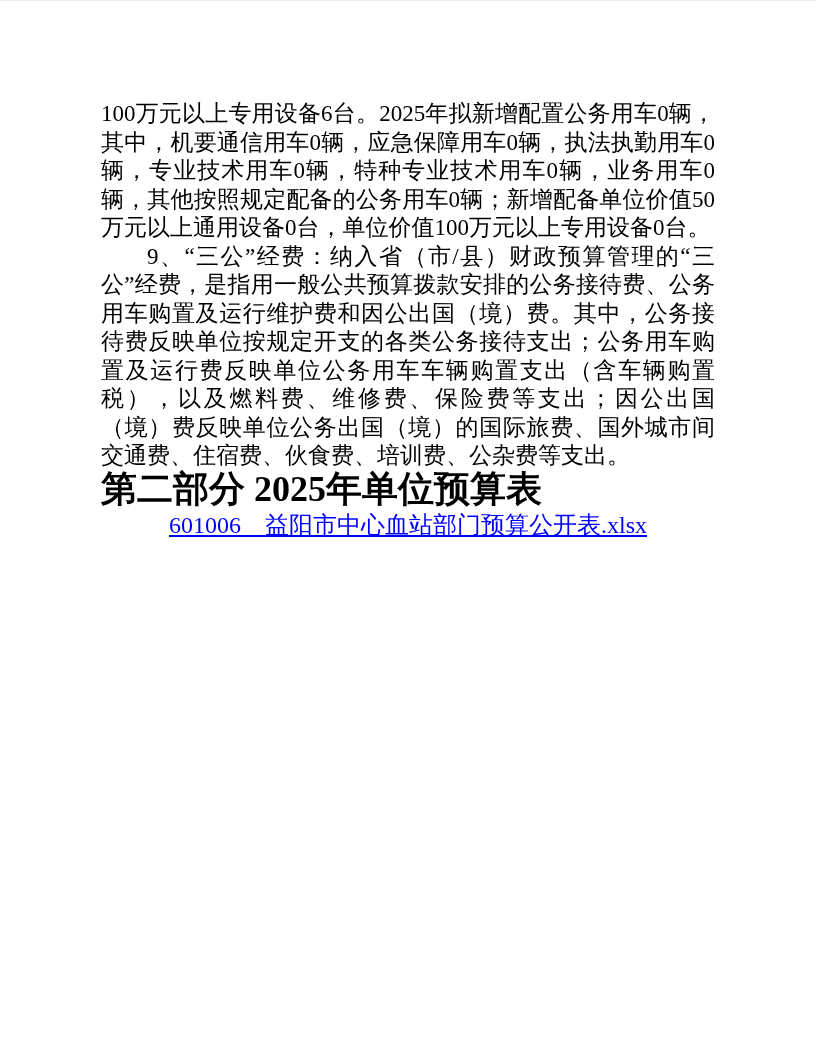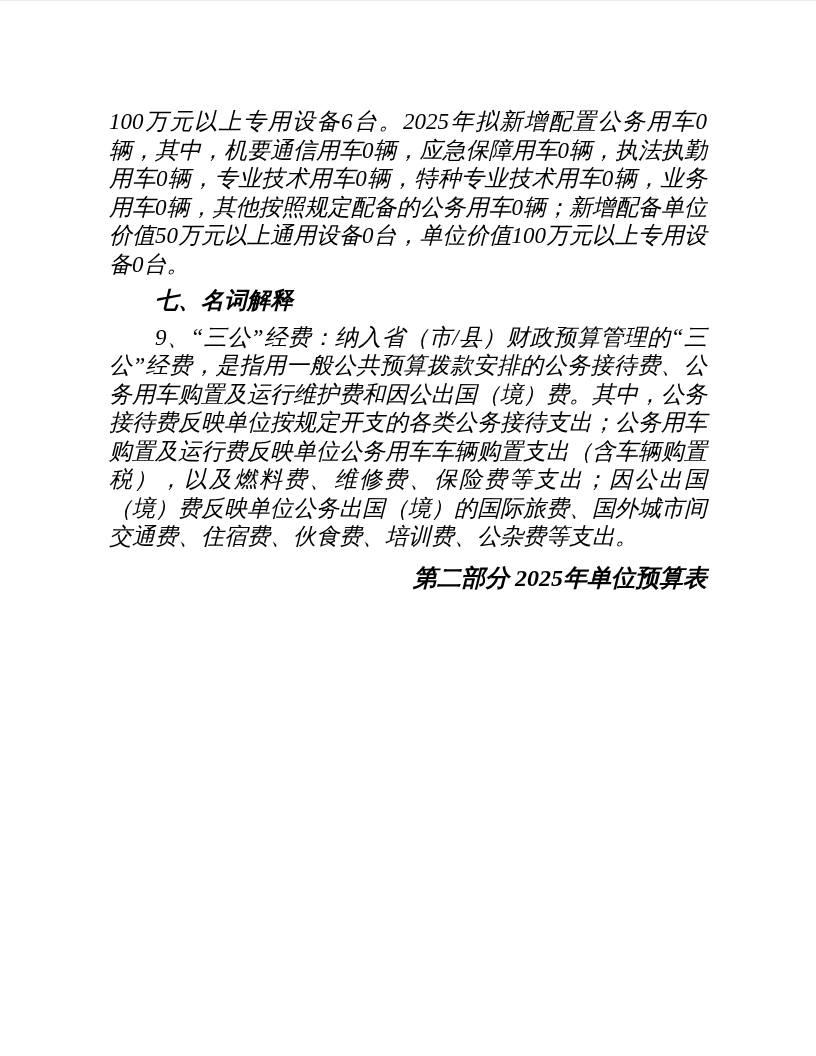--- a/index.html
+++ b/index.html
@@ -21,36 +21,35 @@
   .content {
     position: absolute;
     left: 101px;
     top: 99px;
     width: 614px;
     font-size: 23px;
     line-height: 28.5px;
     text-align: justify;
   }
   .content p {
-    margin: 8px;
+    margin: 0;
     padding: 0;
-    font-style: italic;
   }
   .indent {
     text-indent: 2em;
   }
   .bold {
     font-weight: bold;
   }
   .part-title {
     margin: 0;
     margin-top: 62px;
-    text-align: right;
+    text-align: left;
     text-indent: 0;
-    font-size: 24px;
+    font-size: 36px;
     font-weight: bold;
     line-height: 36px;
   }
   .link-line {
     text-align: center;
     text-indent: 0;
     font-size: 24px;
     line-height: 32px;
     margin-top: 2px !important;
   }
@@ -60,22 +59,24 @@
 </style>
 </head>
 <body>
 
 <div class="page">
   <div class="content">
 
     <p>100万元以上专用设备6台。2025年拟新增配置公务用车0辆，其中，机要通信用车0辆，应急保障用车0辆，执法执勤用车0辆，专业技术用车0辆，特种专业技术用车0辆，业务用车0辆，其他按照规定配备的公务用车0辆；新增配备单位价值50万元以上通用设备0台，单位价值100万元以上专用设备0台。</p>
 
 
-    <p class="indent bold">七、名词解释</p>
 
     <p class="indent">9、“三公”经费：纳入省（市/县）财政预算管理的“三公”经费，是指用一般公共预算拨款安排的公务接待费、公务用车购置及运行维护费和因公出国（境）费。其中，公务接待费反映单位按规定开支的各类公务接待支出；公务用车购置及运行费反映单位公务用车车辆购置支出（含车辆购置税），以及燃料费、维修费、保险费等支出；因公出国（境）费反映单位公务出国（境）的国际旅费、国外城市间交通费、住宿费、伙食费、培训费、公杂费等支出。</p>
 
 
     <p class="part-title">第二部分 2025年单位预算表</p>
 
+    <p class="link-line">
+      <a href="#" class="doc-link" style="color: rgb(0, 0, 255);">601006　益阳市中心血站部门预算公开表.xlsx</a>
+    </p>
 
   </div>
 </div>
 
 </body></html>

